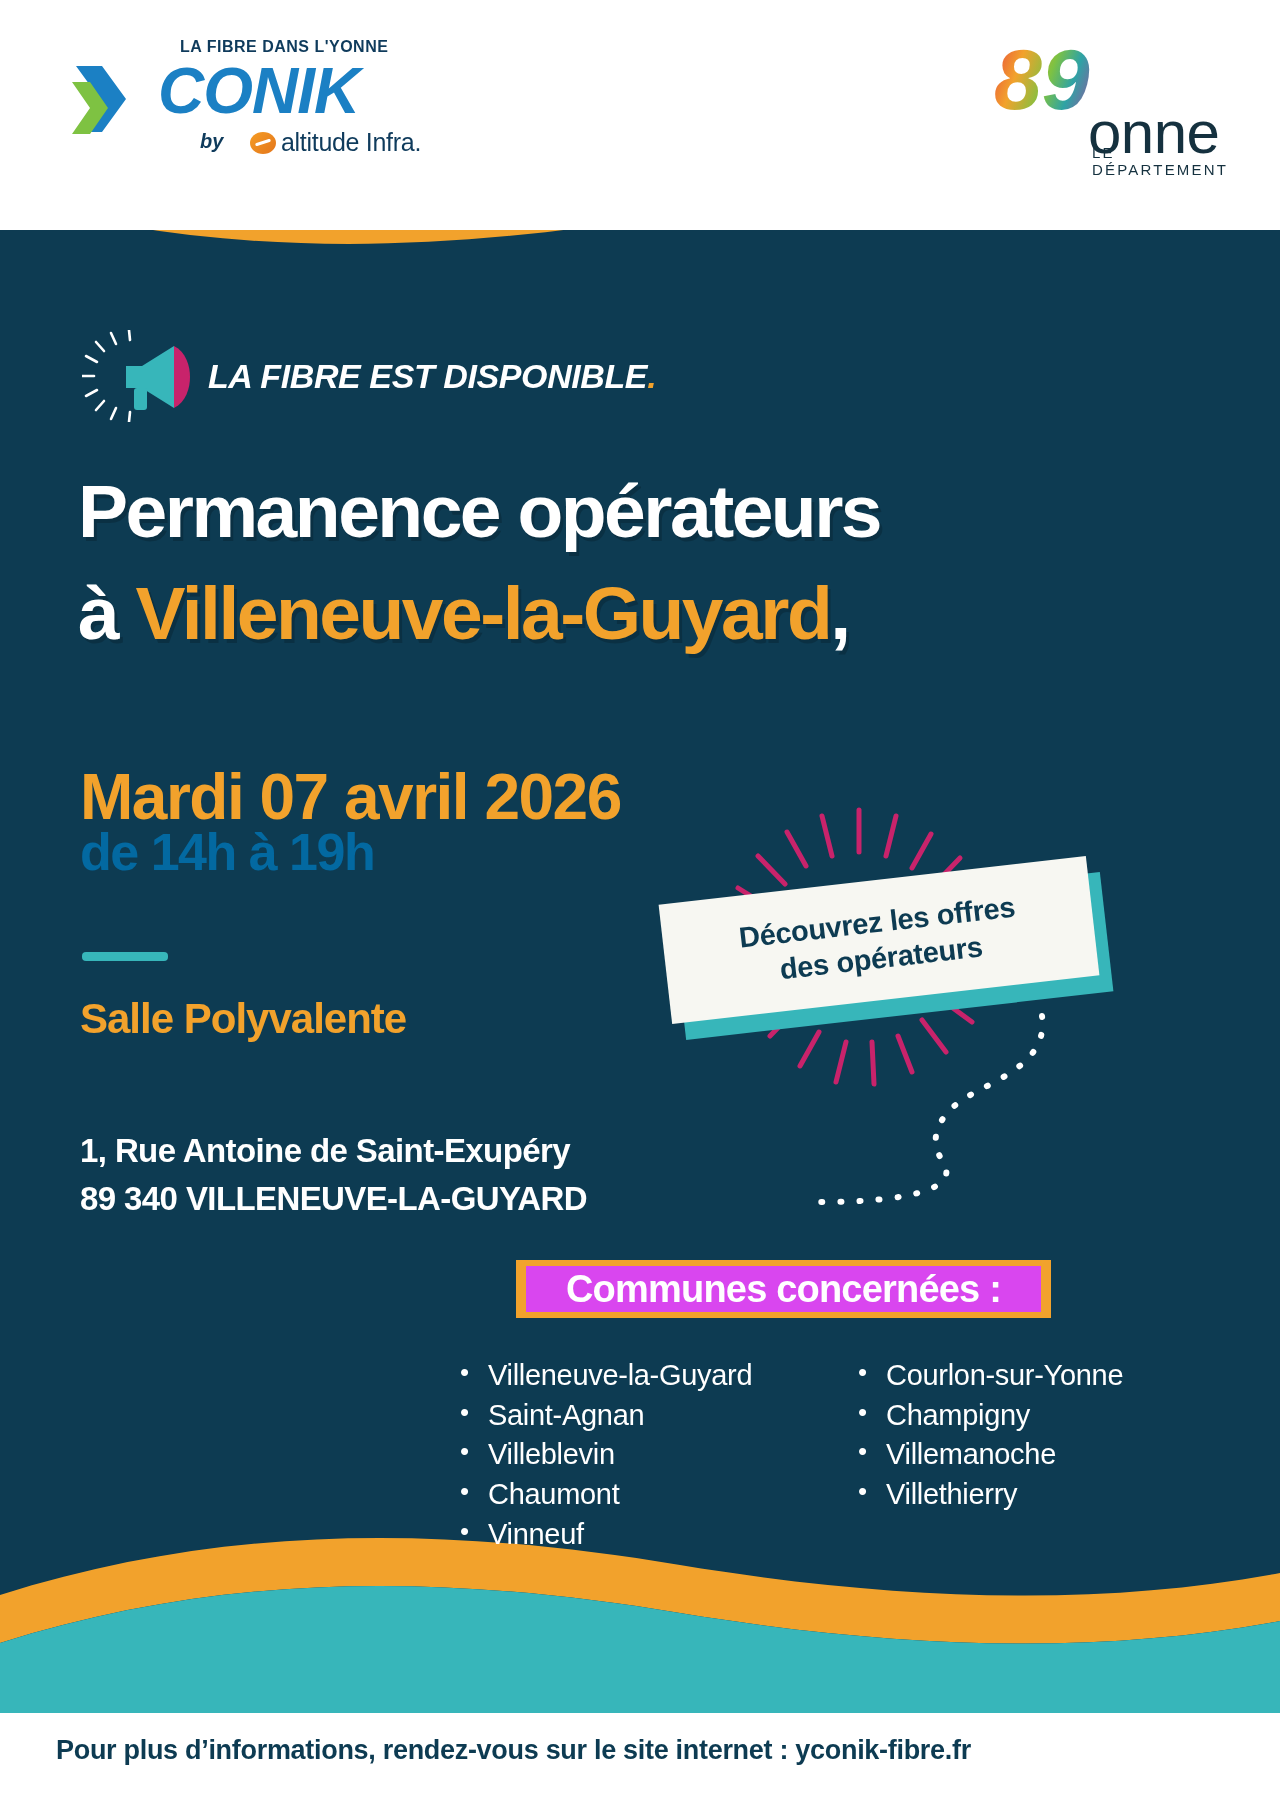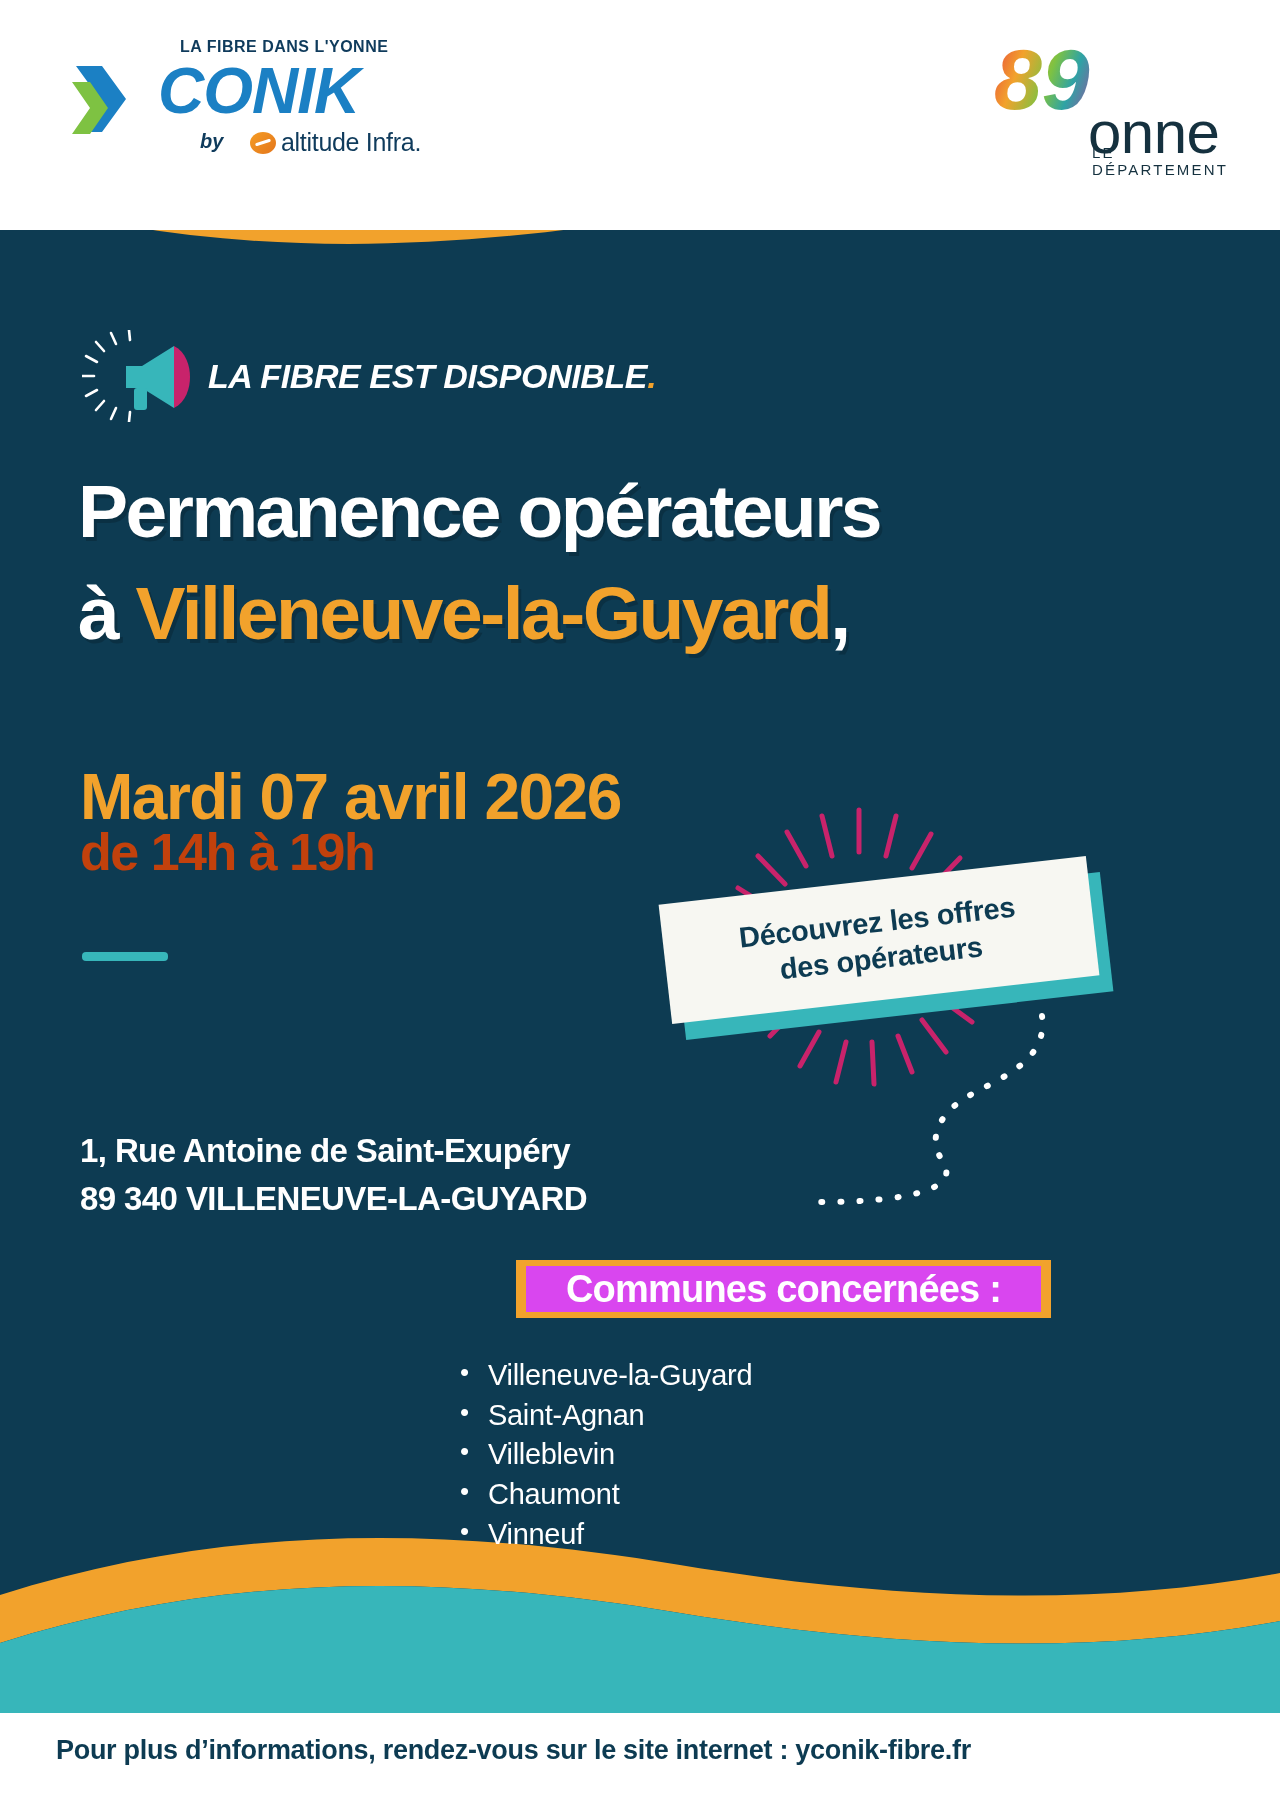--- a/index.html
+++ b/index.html
@@ -219,21 +219,21 @@
     font-weight: bold;
     color: #f2a22c;
     letter-spacing: -1.5px;
   }
   .hours {
     position: absolute;
     left: 64px;
     top: 822px;
     font-size: 52px;
     font-weight: bold;
-    color: #c2410c;
+    color: #0369a1;
     letter-spacing: -1.5px;
   }
   .sep {
     position: absolute;
     left: 66px;
     top: 952px;
     width: 86px;
     height: 9px;
     background: #37b6ba;
     border-radius: 4px;
@@ -467,20 +467,21 @@
       </svg>
       <div class="announce-text"><span>LA FIBRE EST DISPONIBLE</span><span class="announce-dot">.</span></div>
     </div>
 
     <div class="title1">Permanence opérateurs</div>
     <div class="title2"><span>à </span><span class="city">Villeneuve-la-Guyard</span><span>,</span></div>
 
     <div class="date">Mardi 07 avril 2026</div>
     <div class="hours">de 14h à 19h</div>
     <div class="sep"></div>
+    <div class="venue">Salle Polyvalente</div>
     <div class="addr1">1, Rue Antoine de Saint-Exupéry</div>
     <div class="addr2">89 340 VILLENEUVE-LA-GUYARD</div>
 
     <svg class="burst" viewBox="0 0 420 320">
       <g stroke="#c8236b" stroke-width="5" stroke-linecap="round">
         <line x1="205" y1="20" x2="205" y2="62"></line>
         <line x1="168" y1="26" x2="178" y2="66"></line>
         <line x1="133" y1="42" x2="152" y2="76"></line>
         <line x1="104" y1="66" x2="131" y2="94"></line>
         <line x1="84" y1="98" x2="116" y2="118"></line>
@@ -519,20 +520,26 @@
     </div>
 
     <div class="communes-cols">
       <ul>
         <li>Villeneuve-la-Guyard</li>
         <li>Saint-Agnan</li>
         <li>Villeblevin</li>
         <li>Chaumont</li>
         <li>Vinneuf</li>
       </ul>
+      <ul>
+        <li>Courlon-sur-Yonne</li>
+        <li>Champigny</li>
+        <li>Villemanoche</li>
+        <li>Villethierry</li>
+      </ul>
     </div>
 
   </div>
 
   <div class="footer">
     <div class="footer-text"><span>Pour plus d’informations, rendez-vous sur le site internet : </span><span class="site">yconik-fibre.fr</span></div>
   </div>
 
 </div>
 

